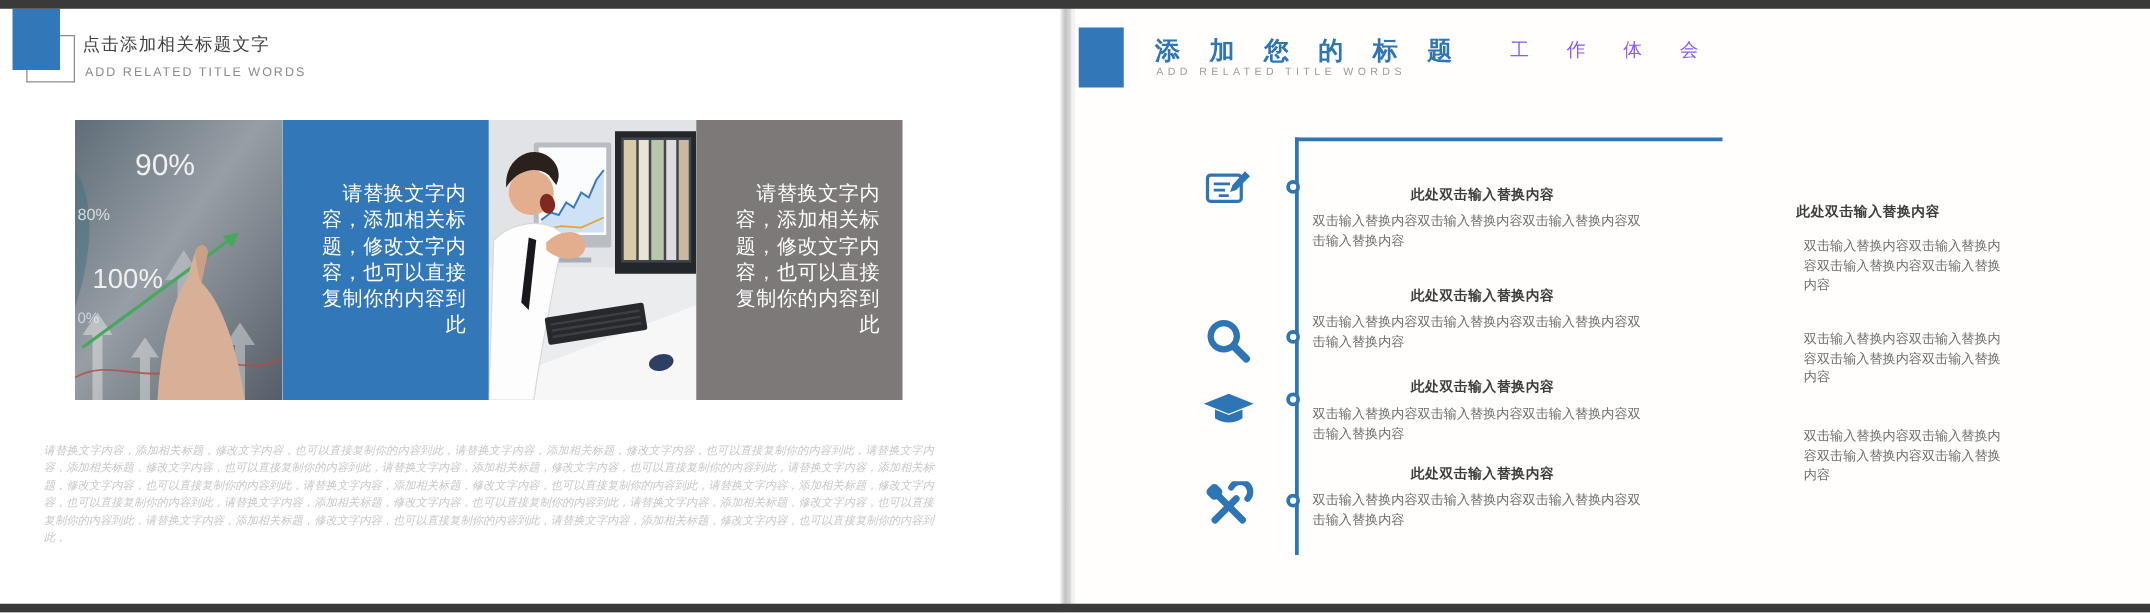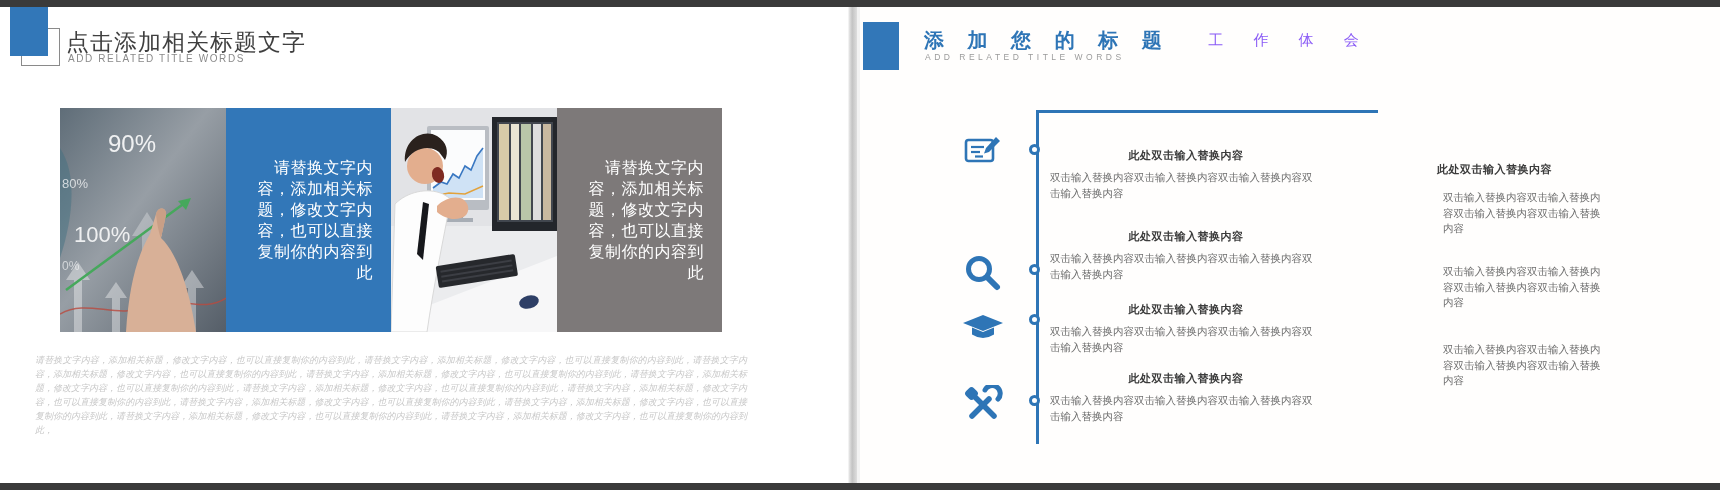--- a/index.html
+++ b/index.html
@@ -9,25 +9,25 @@
   .bar.top { top:0; } .bar.bottom { bottom:0; }
   .slide { position:absolute; top:7px; height:476px; background:#ffffff; }
   .slide.left { left:0; width:848px; }
   .slide.right { left:860px; width:860px; background:#fffefd; }
   .divider { position:absolute; top:0; left:849px; width:8px; height:490px;
              background:linear-gradient(90deg,#e6e6e6 0,#c3c3c3 40%,#dedede 100%); z-index:30; }
 
   
   .ls-bluesq { position:absolute; left:10px; top:0; width:38px; height:49px; background:#3277b8; z-index:2; }
   .ls-outsq  { position:absolute; left:21px; top:21px; width:39px; height:38px; background:#fff; border:1px solid #8a8a8a; z-index:1; }
-  .ls-title  { position:absolute; left:66px; top:20px; font-size:23px; color:#3f3f3f; font-weight:400; letter-spacing:1px; white-space:nowrap; }
+  .ls-title  { position:absolute; left:66px; top:20px; font-size:14px; color:#3f3f3f; font-weight:400; letter-spacing:1px; white-space:nowrap; }
   .ls-sub    { position:absolute; left:68px; top:46px; font-size:10px; color:#8a8a8a; letter-spacing:1.6px; white-space:nowrap; }
 
   
-  .strip { position:absolute; left:60px; top:89px; width:688px; height:224px; display:flex;margin-top:12px; }
+  .strip { position:absolute; left:60px; top:89px; width:688px; height:224px; display:flex; }
   .panel { height:224px; overflow:hidden; position:relative; }
   .panel.photo { width:166px; }
   .panel.box { width:165px; display:flex; align-items:center; }
   .panel.box p { padding:0 18px; font-size:16px; line-height:21px; color:#ffffff; letter-spacing:0.5px;text-align:right; }
   .box.blue { background:#3277b8; }
   .box.gray { background:#7d7979; }
   .panel svg { display:block; width:166px; height:224px; }
 
   
   .ls-para { position:absolute; left:35px; top:346px; width:712px; font-size:9px; line-height:14px;

